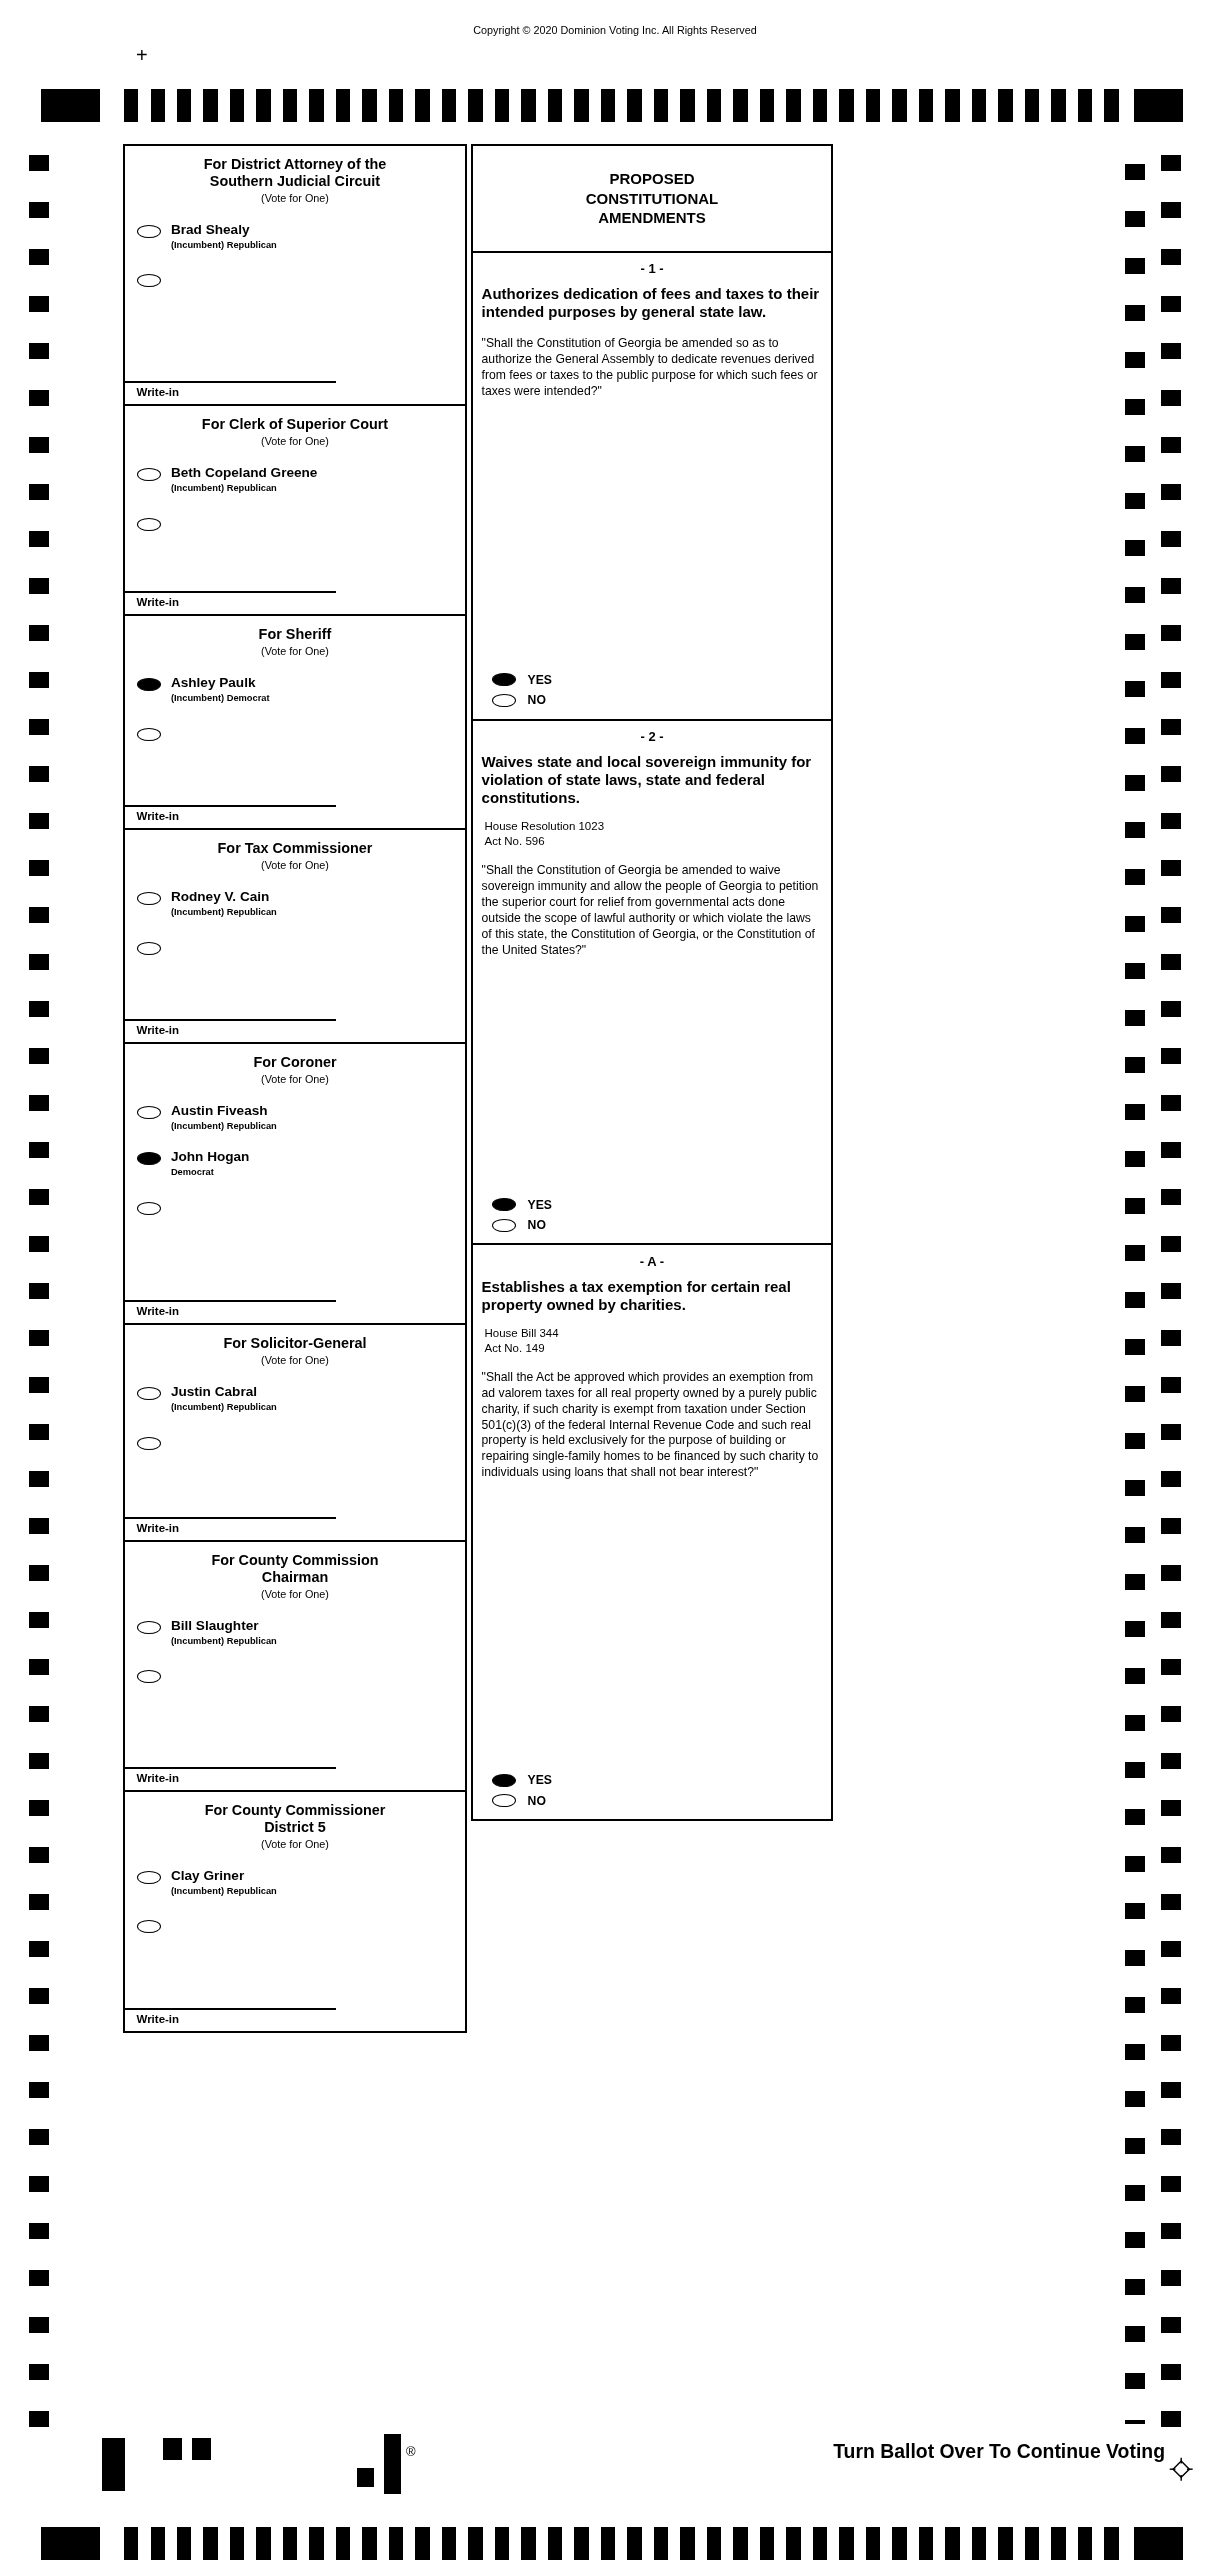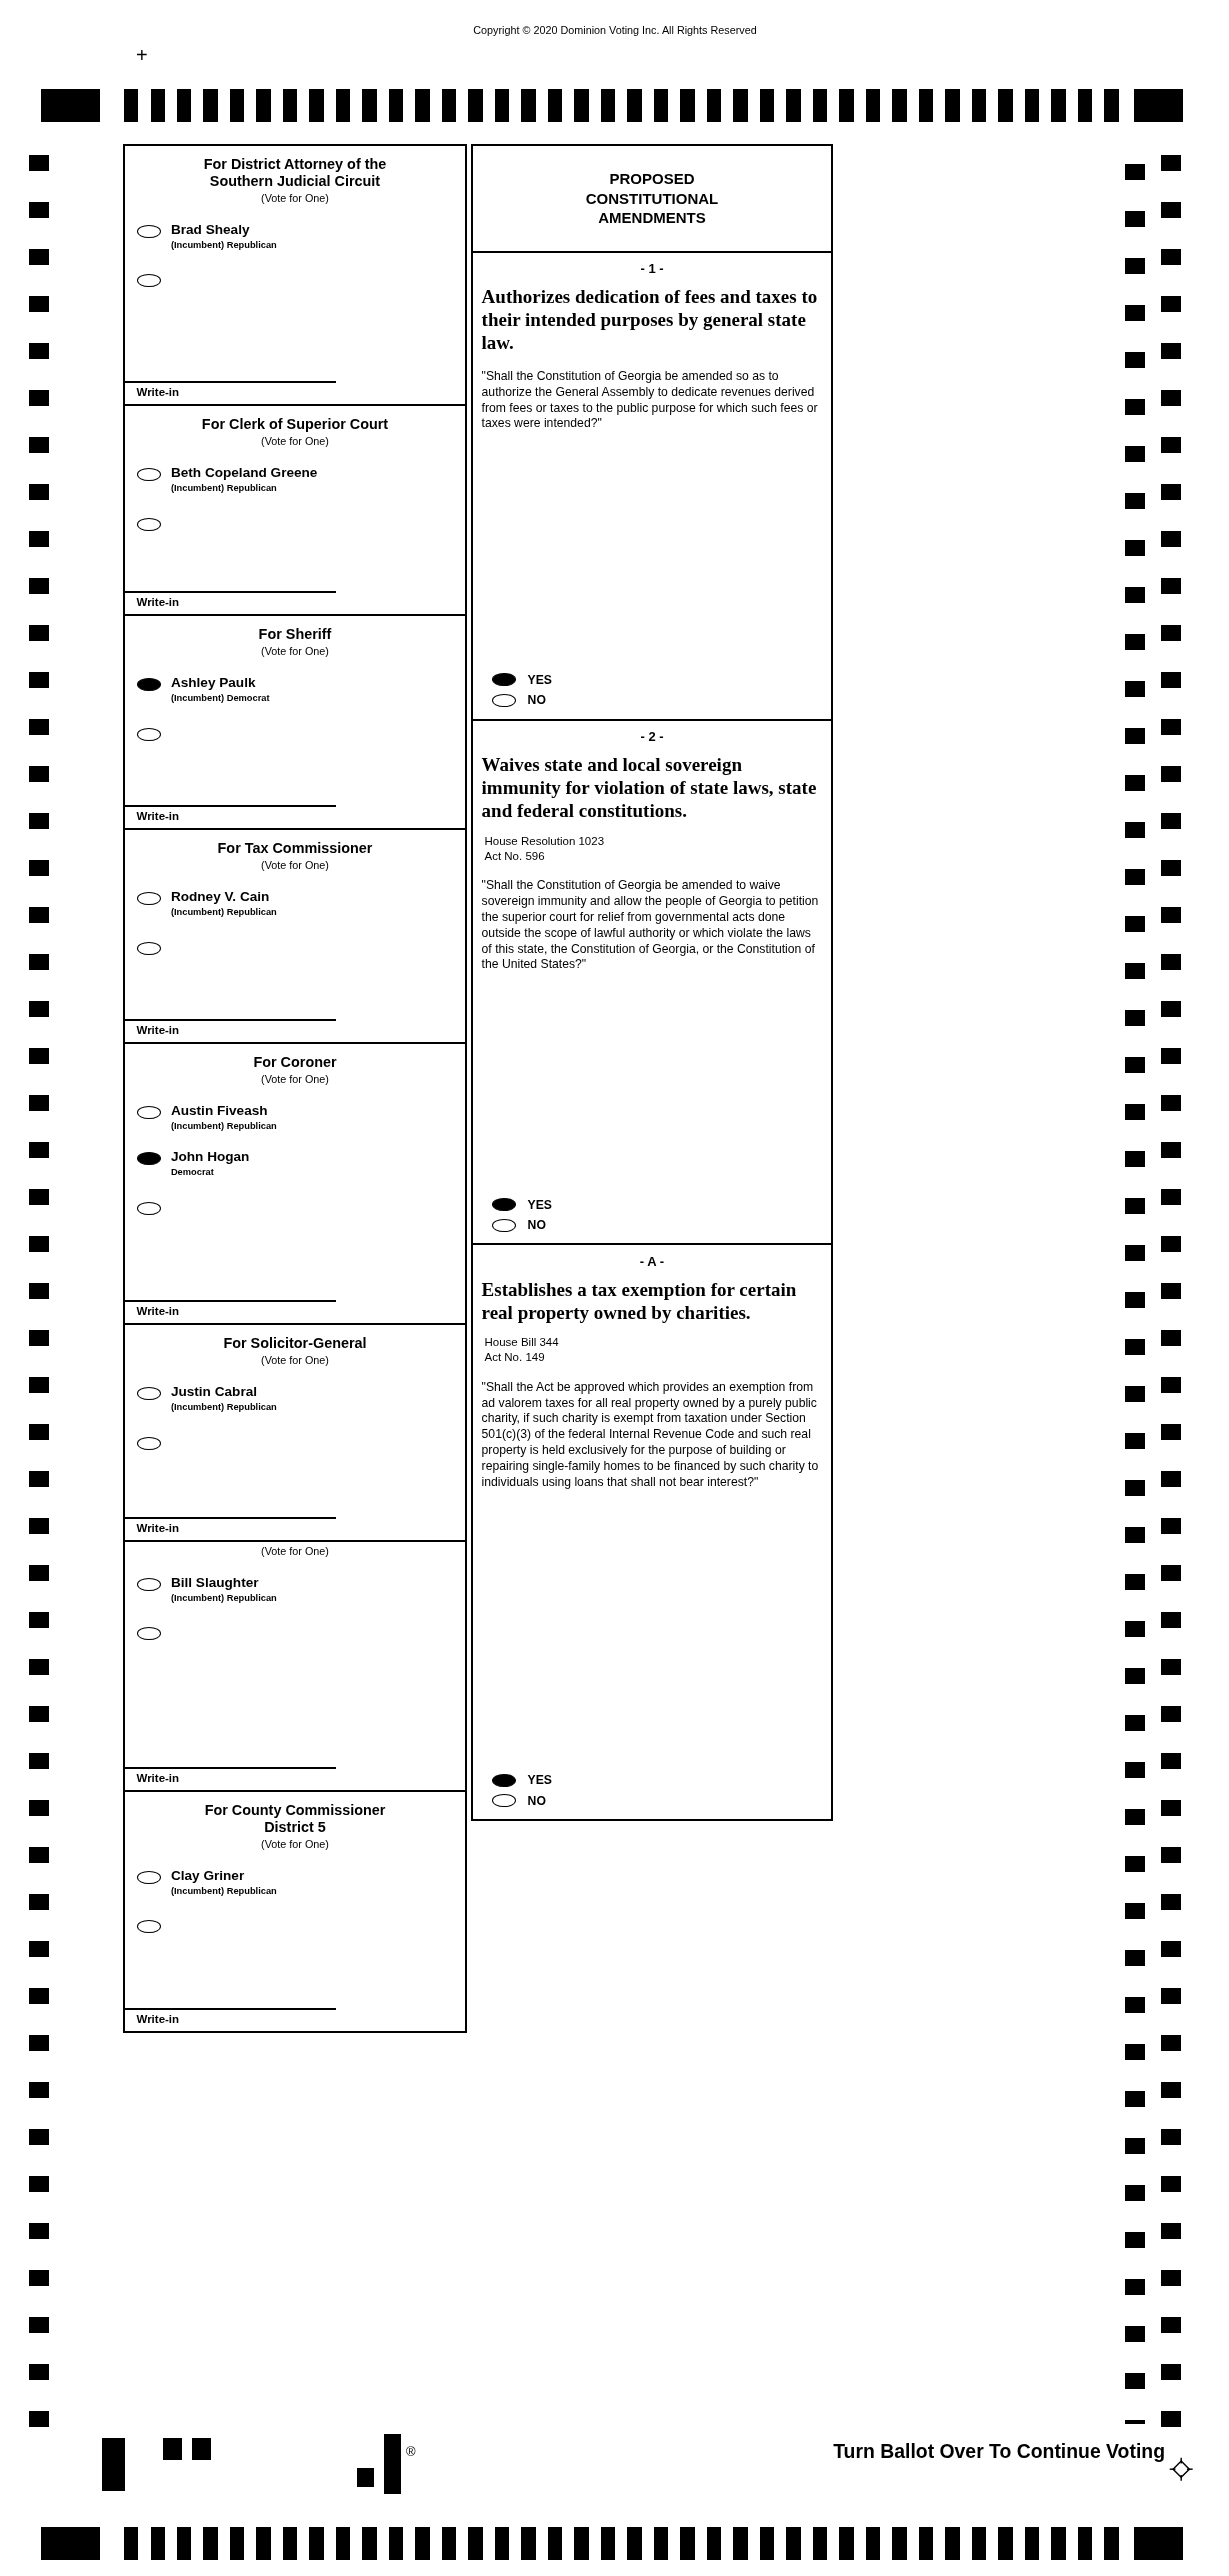--- a/index.html
+++ b/index.html
@@ -58,21 +58,21 @@
   
   .measures-col { position:absolute; left:471px; top:144px; width:362px; }
   .mbox { border:2.2px solid #000; display:flex; flex-direction:column; background:#fff; }
   .mbox + .mbox { margin-top:-2.2px; }
   .mbox.hdr { justify-content:center; text-align:center; font-weight:bold;
     font-size:15px; line-height:1.3; white-space:pre-line; }
   .h1 { height:109px; } .m1 { height:470px; } .m2 { height:527px; }
   .h2 { height:66px; }  .ma { height:578px; }
 
   .m-num { text-align:center; font-weight:bold; font-size:13px; padding-top:8.6px; }
-  .m-summary { font-weight:bold; font-size:19px; padding:8.6px 10px 0 8.6px; line-height:1.22;font-family:Liberation Serif, serif; }
+  .m-summary { font-weight:bold; font-size:15px; padding:8.6px 10px 0 8.6px; line-height:1.22; }
   .m-ref { font-size:11.5px; padding:11.5px 0 0 11.5px; white-space:pre-line; line-height:1.3; }
   .m-question { font-size:12.2px; padding:14.4px 8.6px 0 8.6px; line-height:1.3; }
   .m-choices { margin-top:auto; padding-bottom:11.5px;text-align:right; }
   .choice-row { display:flex; align-items:center; margin:6.5px 0 0 18.7px; }
   .choice-label { margin-left:11.5px; font-weight:bold; font-size:12.2px; }
 
   
   .f-bar1 { position:absolute; left:102px; top:2438px; width:23px; height:53px; background:#000; }
   .f-sq1  { position:absolute; left:163px; top:2438px; width:19.4px; height:21.5px; background:#000; }
   .f-sq2  { position:absolute; left:192px; top:2438px; width:19.4px; height:21.5px; background:#000; }
@@ -218,20 +218,22 @@
       <div class="empty-row">
         <span class="oval"></span>
       </div>
       <div class="writein">
         <div class="writein-line"></div>
         <div class="writein-label">Write-in</div>
       </div>
     </section>
 
     <section class="contest c7">
+      <div class="contest-title">For County Commission
+Chairman</div>
       <div class="contest-instr">(Vote for One)</div>
       <div class="cand-row">
         <span class="oval"></span>
         <div class="cand-text">
           <div class="cand-name">Bill Slaughter</div>
           <div class="cand-detail">(Incumbent) Republican</div>
         </div>
       </div>
       <div class="empty-row">
         <span class="oval"></span>

